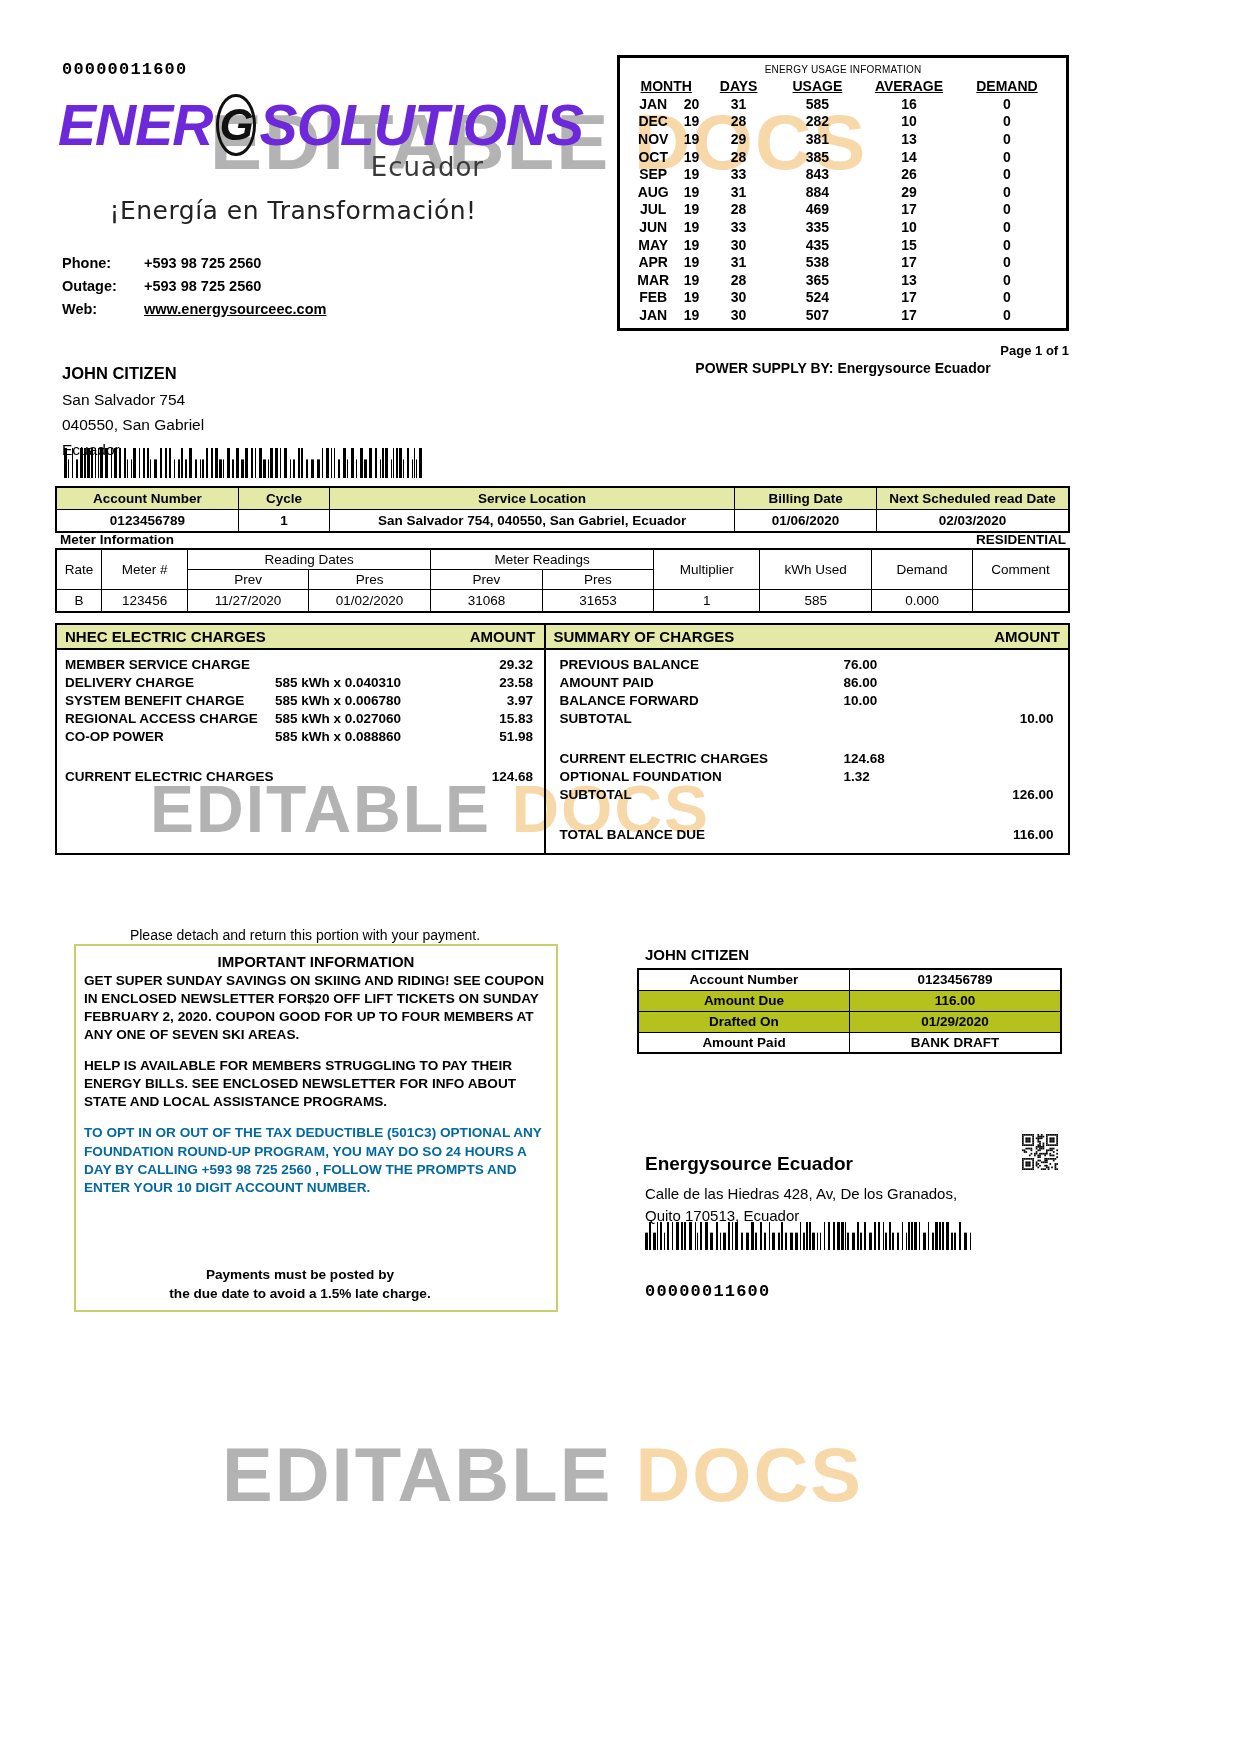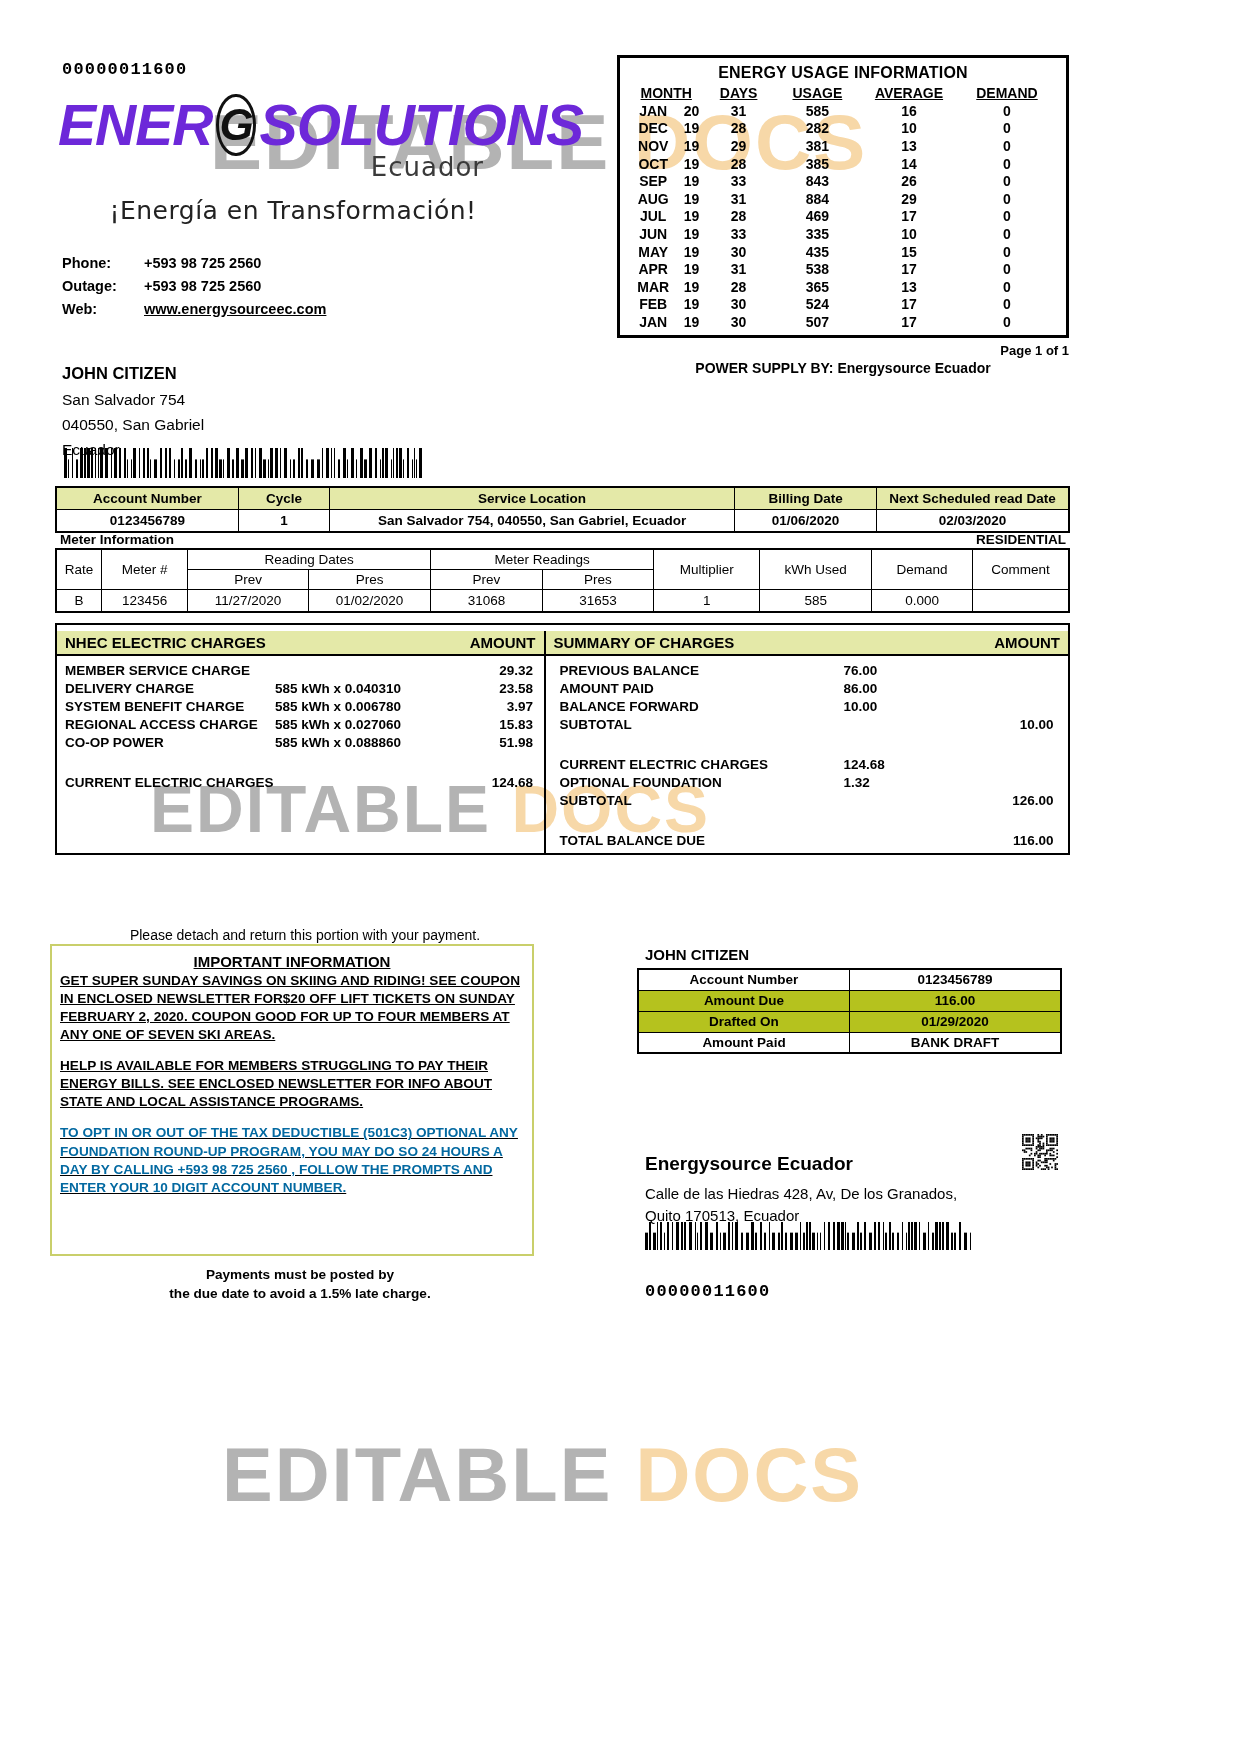--- a/index.html
+++ b/index.html
@@ -76,21 +76,21 @@
   #contact a { color: #000; text-decoration: underline; }
 
   
   #usage-box {
     position: absolute; top: 55px; left: 617px;
     width: 452px; border: 3px solid #000;
     padding: 6px 10px 4px 10px;
     background: transparent;
   }
   #usage-title {
-    text-align: center; font-size: 16px; font-weight: bold;
+    text-align: center; font-size: 10px; font-weight: normal;
     letter-spacing: 0.2px; margin-bottom: 2px;
   }
   #usage-table { width: 100%; border-collapse: collapse; font-size: 14px; }
   #usage-table th {
     font-size: 14px; font-weight: bold;
     padding: 1px 0 1px 0;
     text-decoration: underline;
   }
   #usage-table td {
     text-align: center; font-weight: bold;
@@ -162,21 +162,21 @@
   #meter-table th { font-weight: normal; }
   #meter-table td { font-weight: normal; height: 22px; }
 
   
   #charges-wrap {
     position: absolute; top: 623px; left: 55px;
     width: 1015px; height: 232px;
     display: flex;
     border: 2.5px solid #000;
   }
-  .charge-panel { position: relative; margin-top: 6px; }
+  .charge-panel { position: relative; }
   #panel-left  { width: 489px; border-right: 2.5px solid #000; }
   #panel-right { width: 523px; }
 
   .panel-head {
     background: #e4e9a8; font-weight: bold; font-size: 15px;
     display: flex; justify-content: space-between;
     padding: 3px 8px 3px 8px;
     border-bottom: 2.5px solid #000;
   }
   .panel-body { padding: 7px 8px 0 8px; font-size: 13.5px; font-weight: bold; }
@@ -194,25 +194,25 @@
   .spacer-row { height: 22px; }
 
   
   #detach-note {
     position: absolute; top: 927px; left: 55px; width: 500px;
     text-align: center; font-size: 14px; font-weight: normal;
   }
 
   
   #important-box {
-    position: absolute; top: 944px; left: 50px;
-    width: 484px; height: 312px;
+    position: absolute; top: 944px; left: 74px;
+    width: 484px; height: 368px;
     border: 2px solid #c9cf6b;
     padding: 6px 8px 0 8px;
-    font-size: 13.6px; font-weight: bold; line-height: 1.33; text-decoration: underline;
+    font-size: 13.6px; font-weight: bold; line-height: 1.33;
   }
   #important-title { text-align: center; font-size: 15px; font-weight: bold; }
   #important-box p { margin: 0; }
   #important-box .para { margin-top: 13px; }
   #important-box .olive { color: #0369a1; }
 
   #posted-note {
     position: absolute; top: 1265px; left: 58px; width: 484px;
     text-align: center; font-size: 13.6px; font-weight: bold; line-height: 1.4;
   }

